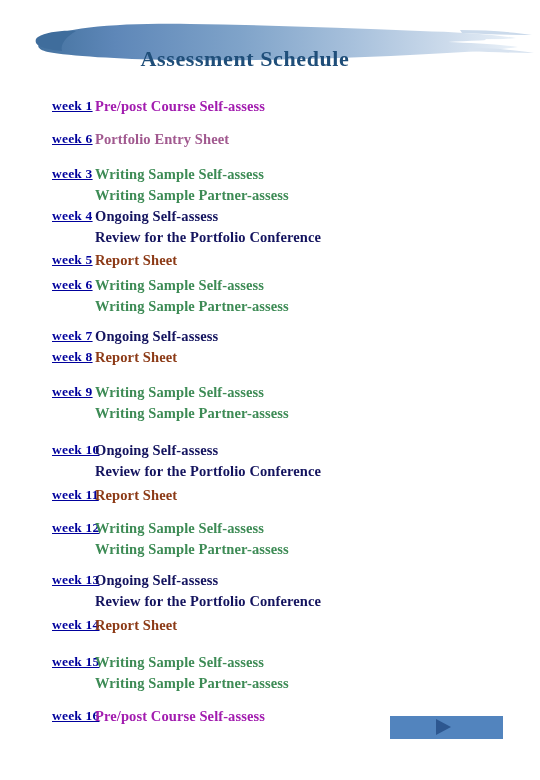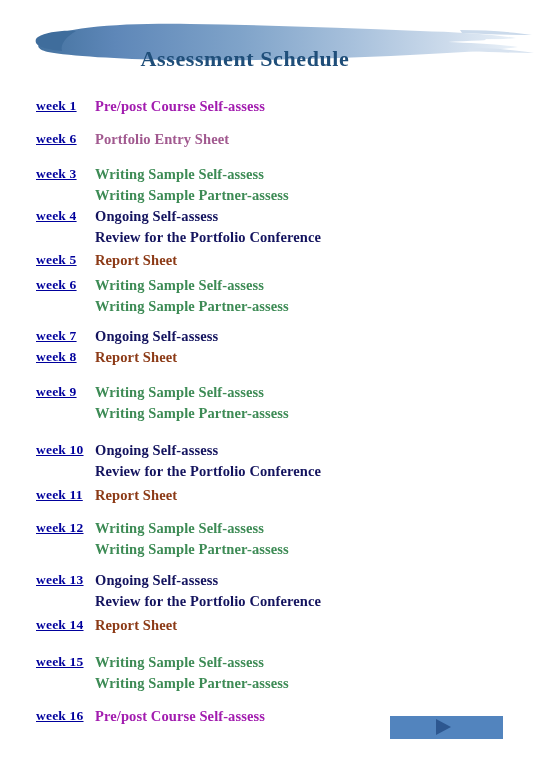--- a/index.html
+++ b/index.html
@@ -46,21 +46,21 @@
     width: 540px;
   }
   .row {
     position: relative;
     display: flex;
     align-items: flex-start;
   }
   .week-cell {
     width: 95px;
     flex: 0 0 95px;
-    padding-left: 36px;
+    padding-left: 52px;
     box-sizing: border-box;
   }
   .week-link {
     font-family: "Liberation Serif", "DejaVu Serif", serif;
     font-size: 13.5px;
     font-weight: bold;
     color: #00009c;
     text-decoration: underline;
     white-space: nowrap;
     cursor: pointer;

